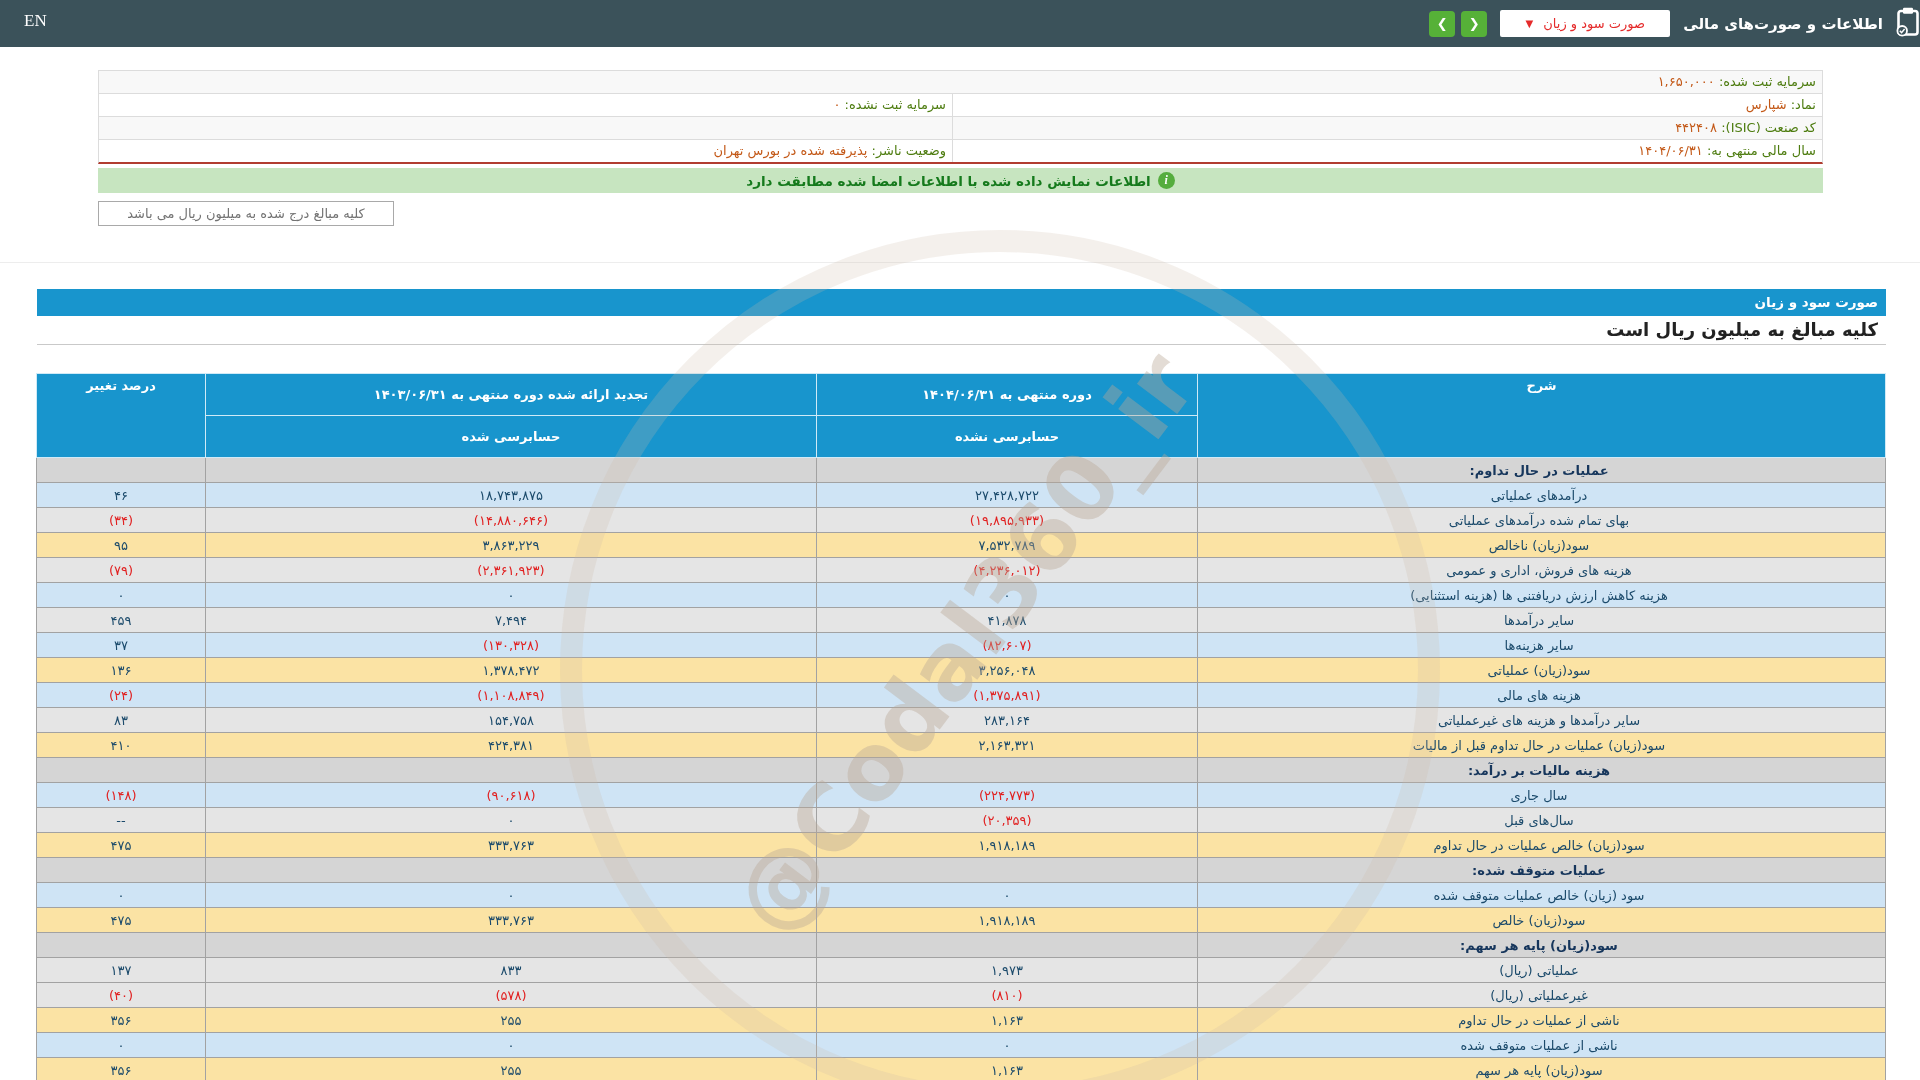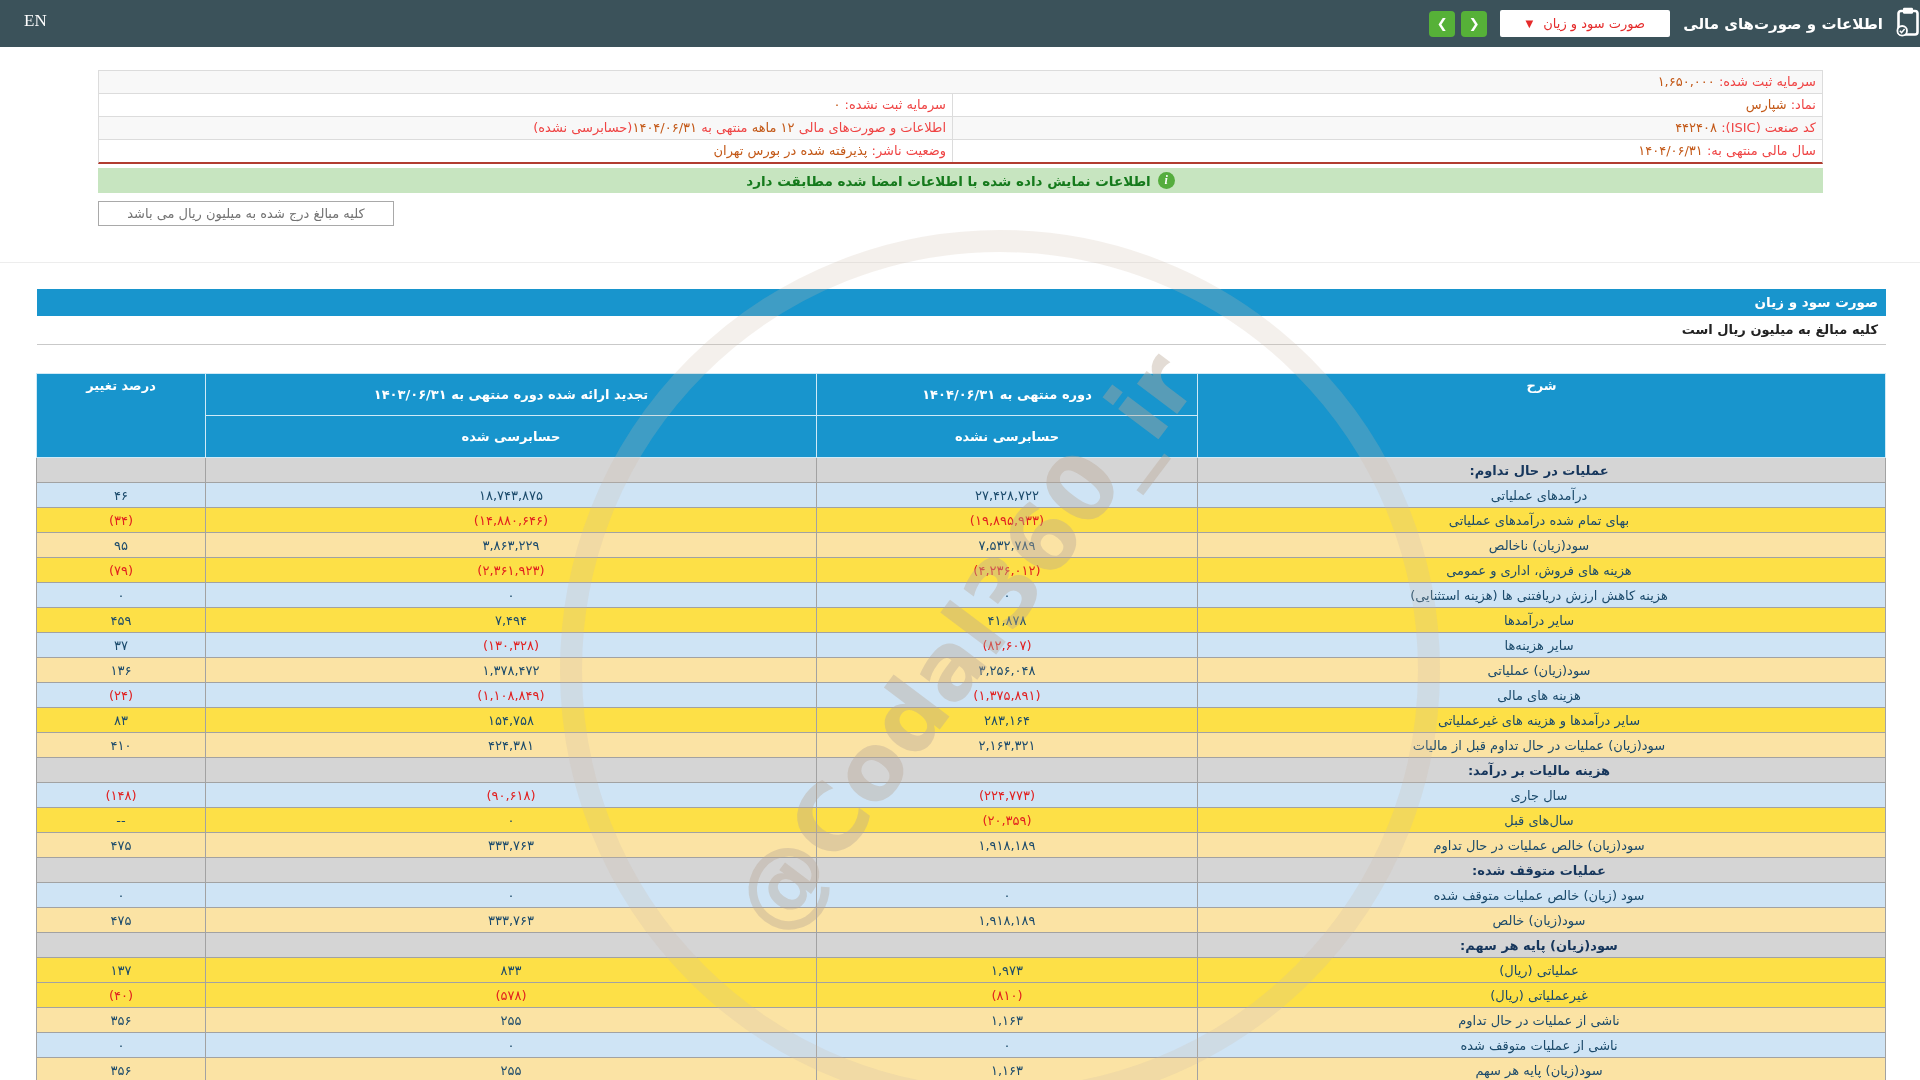--- a/index.html
+++ b/index.html
@@ -21,21 +21,21 @@
 
   
   .info-table{position:absolute;left:98px;top:70px;width:1725px;direction:rtl;
               border:1px solid #dcdcdc;border-bottom:2px solid #b13c30;box-sizing:border-box;background:#fff}
   .info-row{display:flex;height:22px;line-height:22px;font-size:13px;border-bottom:1px solid #dcdcdc;white-space:nowrap}
   .info-row:last-child{border-bottom:none}
   .info-row:nth-child(odd){background:#f8f8f8}
   .info-cell{box-sizing:border-box;padding:0 6px;overflow:hidden}
   .info-cell.right{width:870px;border-left:1px solid #dcdcdc}
   .info-cell.left{width:853px}
-  .seg-label{color:#ef4444}
+  .seg-label{color:#4d7c0f}
   .seg-value{color:#c35817}
 
   
   .banner{position:absolute;left:98px;top:168px;width:1725px;height:25px;background:#c7e5c0;
           display:flex;align-items:center;justify-content:center;gap:7px;direction:rtl;
           font-size:13.5px;color:#157a1c;font-weight:bold}
   .info-circle-icon{width:17px;height:17px;border-radius:50%;background:#55ad3e;color:#fff;font-size:12px;
           display:flex;align-items:center;justify-content:center;font-weight:bold;
           font-family:"Liberation Serif",serif;font-style:italic;flex:0 0 auto}
 
@@ -44,34 +44,34 @@
              box-sizing:border-box;background:#fff;display:flex;align-items:center;justify-content:center;
              font-size:13px;color:#737373;direction:rtl;white-space:nowrap}
 
   .divider{position:absolute;top:262px;left:0;width:1920px;border-top:1px solid #ededed}
 
   
   .statement{position:absolute;left:37px;top:289px;width:1849px;direction:rtl}
   .st-title{height:27px;line-height:27px;background:#1895cd;color:#fff;font-weight:bold;
             font-size:13.5px;padding:0 8px}
   .st-units{height:28px;line-height:28px;background:#fff;border-bottom:1px solid #c9c9c9;
-            font-weight:bold;font-size:13px;color:#222;padding:0 8px}
+            font-weight:bold;font-size:18px;color:#222;padding:0 8px}
   .st-gap{height:28px}
 
   table.st{border-collapse:collapse;width:1849px;table-layout:fixed;font-size:13px}
   table.st th{background:#1895cd;color:#fff;font-weight:bold;border:1px solid #cfeaf7;
               height:25px;padding:8px;font-size:13px;white-space:nowrap}
   table.st th.v-top{vertical-align:top;padding-top:4px}
   table.st td{border:1px solid #a2a2a2;height:24px;padding:0;text-align:center;color:#1b4a6b;
               overflow:hidden;white-space:nowrap}
   table.st td.c-desc{text-align:center;padding-right:5px}
   table.st td.c-num{direction:ltr}
   tr.r-section td{background:#d5d5d5;font-weight:bold;color:#16365c}
   tr.r-blue td{background:#cfe4f5}
-  tr.r-plain td{background:#fde047}
+  tr.r-plain td{background:#e5e5e5}
   tr.r-highlight td{background:#fbe3a4}
   table.st td.neg{color:#e11f1f}
 
   
   .watermark-text{position:absolute;left:555px;top:590px;width:820px;text-align:center;
        font-size:92px;font-weight:bold;color:rgba(186,168,150,.40);transform:rotate(-53deg);
        pointer-events:none;z-index:40;direction:ltr;white-space:nowrap}
   .watermark-circle{position:absolute;left:560px;top:230px;width:880px;height:880px;border-radius:50%;
        border:22px solid rgba(205,188,170,.22);box-sizing:border-box;pointer-events:none;z-index:39}
 </style>
@@ -102,21 +102,20 @@
 <div class="info-table" id="info-table">
     <div class="info-row">
       <div class="info-cell left"><span class="seg-label">سرمایه ثبت شده: </span><span class="seg-value">۱,۶۵۰,۰۰۰</span></div>
     </div>
     <div class="info-row">
       <div class="info-cell right"><span class="seg-label">نماد: </span><span class="seg-value">شپارس</span></div>
       <div class="info-cell left"><span class="seg-label">سرمایه ثبت نشده: </span><span class="seg-value">۰</span></div>
     </div>
     <div class="info-row">
       <div class="info-cell right"><span class="seg-label">کد صنعت (ISIC): </span><span class="seg-value">۴۴۲۴۰۸</span></div>
-      <div class="info-cell left"><span class="seg-label">اطلاعات و صورت‌های مالی </span><span class="seg-value">۱۲ ماهه</span><span class="seg-label"> منتهی به </span><span class="seg-value">۱۴۰۴/۰۶/۳۱</span><span class="seg-label">(حسابرسی نشده)</span></div>
     </div>
     <div class="info-row">
       <div class="info-cell right"><span class="seg-label">سال مالی منتهی به: </span><span class="seg-value">۱۴۰۴/۰۶/۳۱</span></div>
       <div class="info-cell left"><span class="seg-label">وضعیت ناشر: </span><span class="seg-value">پذیرفته شده در بورس تهران</span></div>
     </div>
   </div>
 
 <div class="banner">
   <span class="info-circle-icon">i</span>
   <span>اطلاعات نمایش داده شده با اطلاعات امضا شده مطابقت دارد</span>

